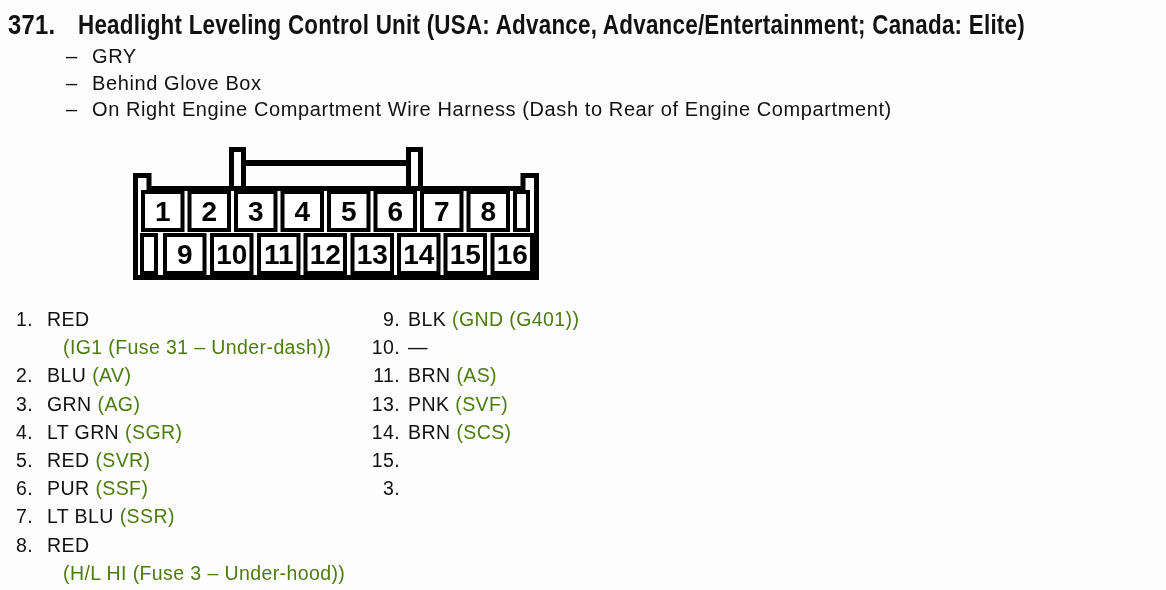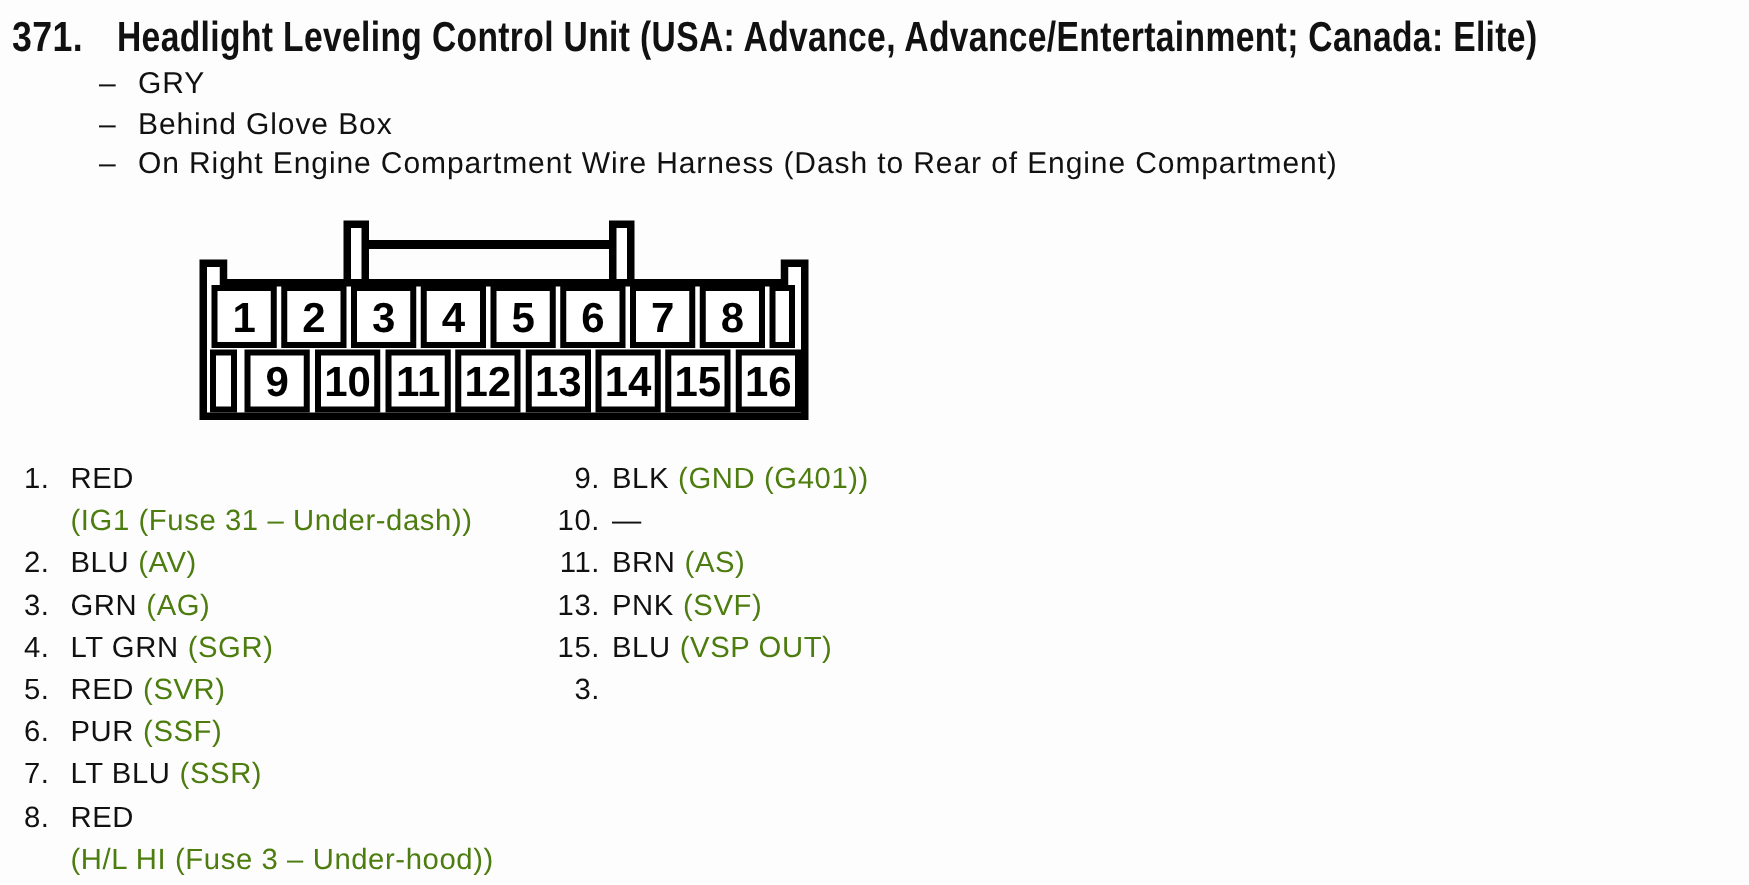--- a/index.html
+++ b/index.html
@@ -37,21 +37,21 @@
   .pin-col.left{left:0;top:305px;}
   .pin-col.right{left:368px;top:305px;}
   .pin-row{display:flex;}
   .pin-num{display:block;text-align:right;flex:0 0 auto;}
   .left .pin-num{width:33px;}
   .right .pin-num{width:32px;}
   .left .pin-text{margin-left:14px;}
   .right .pin-text{margin-left:8px;}
   .signal{color:#4d7c0f;}
   .signal.inline{margin-left:6px;}
-  .signal.block{display:block;margin-left:0;}
+  .signal.block{display:block;margin-left:16px;}
 </style>
 </head>
 <body>
 
 <div class="page">
 
   <span class="sec-num">371.</span>
   <h1 class="sec-title">Headlight Leveling Control Unit (USA: Advance, Advance/Entertainment; Canada: Elite)</h1>
 
   <ul class="details">
@@ -161,21 +161,24 @@
     </div>
     <div class="pin-row">
       <span class="pin-num">11.</span>
       <span class="pin-text"><span>BRN</span><span class="signal inline">(AS)</span></span>
     </div>
     <div class="pin-row">
       <span class="pin-num">13.</span>
       <span class="pin-text"><span>PNK</span><span class="signal inline">(SVF)</span></span>
     </div>
     <div class="pin-row">
+      <span class="pin-num">14.</span>
+      <span class="pin-text"><span>BRN</span><span class="signal inline">(SCS)</span></span>
+    </div>
+    <div class="pin-row">
       <span class="pin-num">15.</span>
-      <span class="pin-text"><span>BLU</span><span class="signal inline">(VSP OUT)</span></span>
     </div>
     <div class="pin-row">
       <span class="pin-num">3.</span>
     </div>
   </div>
 
 </div>
 
 </body></html>

